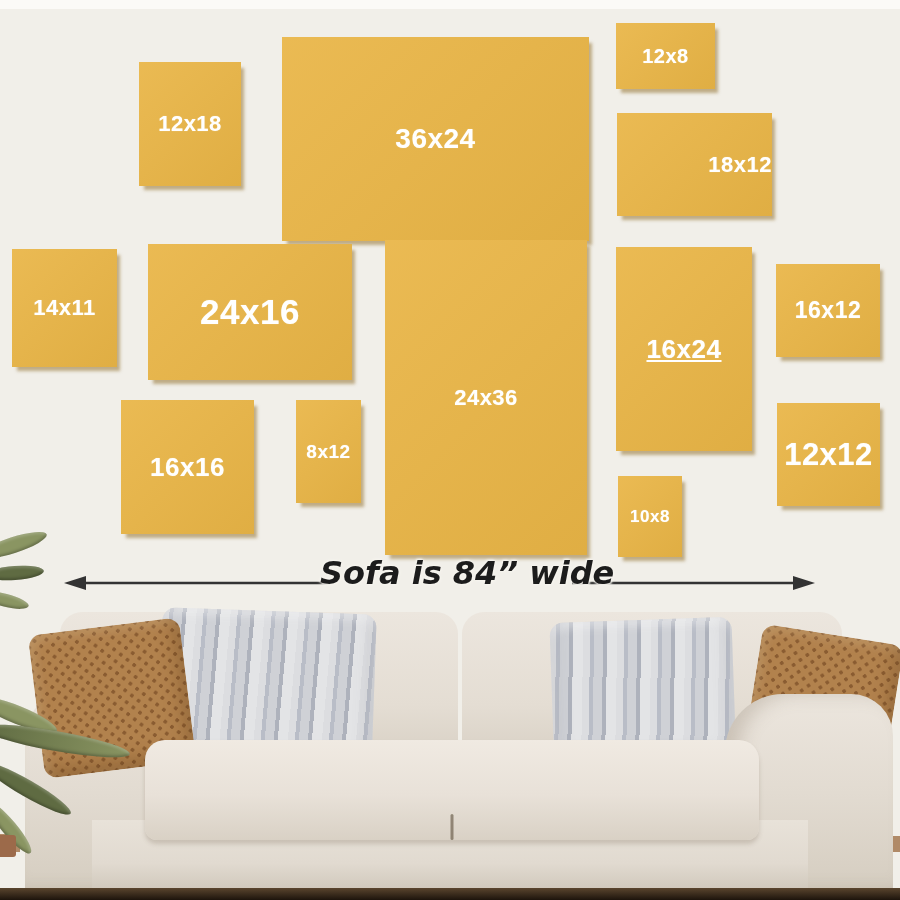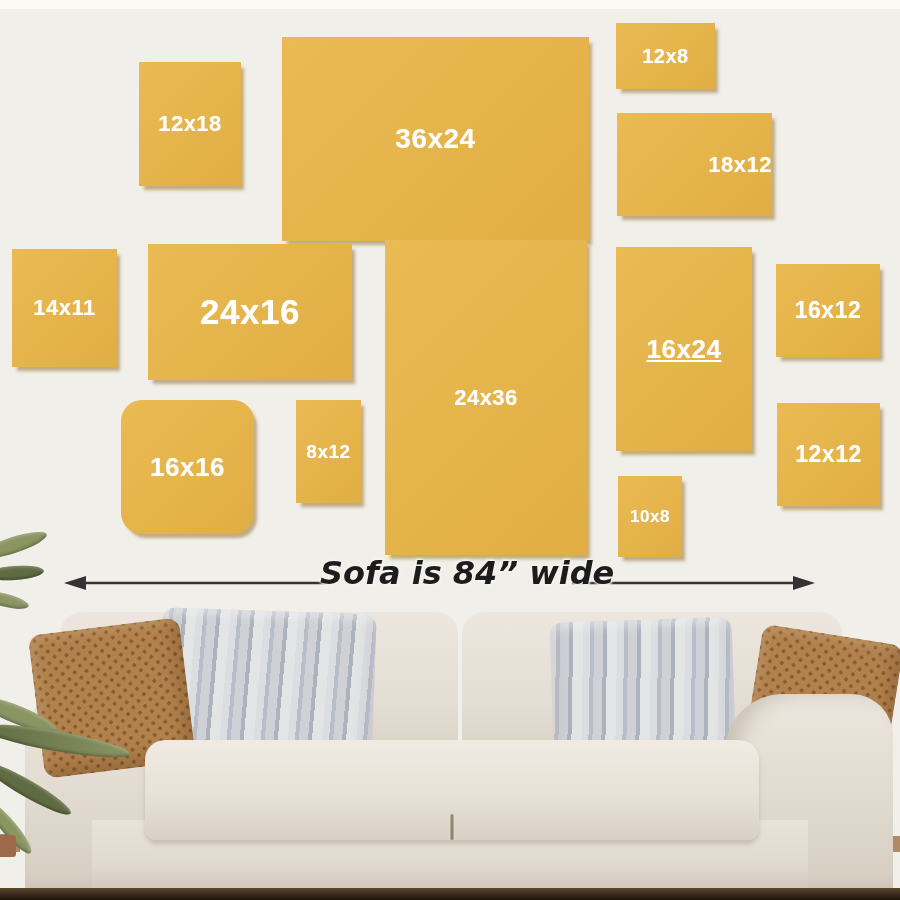--- a/index.html
+++ b/index.html
@@ -121,31 +121,31 @@
       </div>
       <div class="canvas-box" style="left: 385px; top: 240px; width: 202px; height: 315px;">
         <span class="canvas-label" style="font-size: 22px;">24x36</span>
       </div>
       <div class="canvas-box" style="left: 616px; top: 247px; width: 136px; height: 204px;">
         <span class="canvas-label" style="font-size: 26px; text-decoration: underline;">16x24</span>
       </div>
       <div class="canvas-box" style="left: 776px; top: 246px; width: 104px; height: 93px; margin-top: 18px;">
         <span class="canvas-label" style="font-size: 23px;">16x12</span>
       </div>
-      <div class="canvas-box" style="left: 121px; top: 400px; width: 133px; height: 134px; border-radius: 21px;">
+      <div class="canvas-box" style="left: 121px; top: 400px; width: 133px; height: 134px;">
         <span class="canvas-label" style="font-size: 26px;">16x16</span>
       </div>
       <div class="canvas-box" style="left: 296px; top: 400px; width: 65px; height: 103px; text-align: center;">
         <span class="canvas-label" style="font-size: 19px;">8x12</span>
       </div>
       <div class="canvas-box" style="left: 618px; top: 476px; width: 64px; height: 81px; text-align: center;">
         <span class="canvas-label" style="font-size: 17px;">10x8</span>
       </div>
       <div class="canvas-box" style="left: 777px; top: 403px; width: 103px; height: 103px;">
-        <span class="canvas-label" style="font-size: 23px;">12x12</span>
+        <span class="canvas-label" style="font-size: 31px;">12x12</span>
       </div>
     </div>
 
   <svg class="arrow-svg" width="755" height="30" viewBox="0 0 755 30">
     <line x1="14" y1="15" x2="268" y2="15" stroke="#333333" stroke-width="2.4"></line>
     <polygon points="2,15 24,8 24,22" fill="#333333"></polygon>
     <line x1="510" y1="15" x2="741" y2="15" stroke="#333333" stroke-width="2.4"></line>
     <polygon points="753,15 731,8 731,22" fill="#333333"></polygon>
   </svg>
   <div class="annotation-text">Sofa is 84” wide</div>

